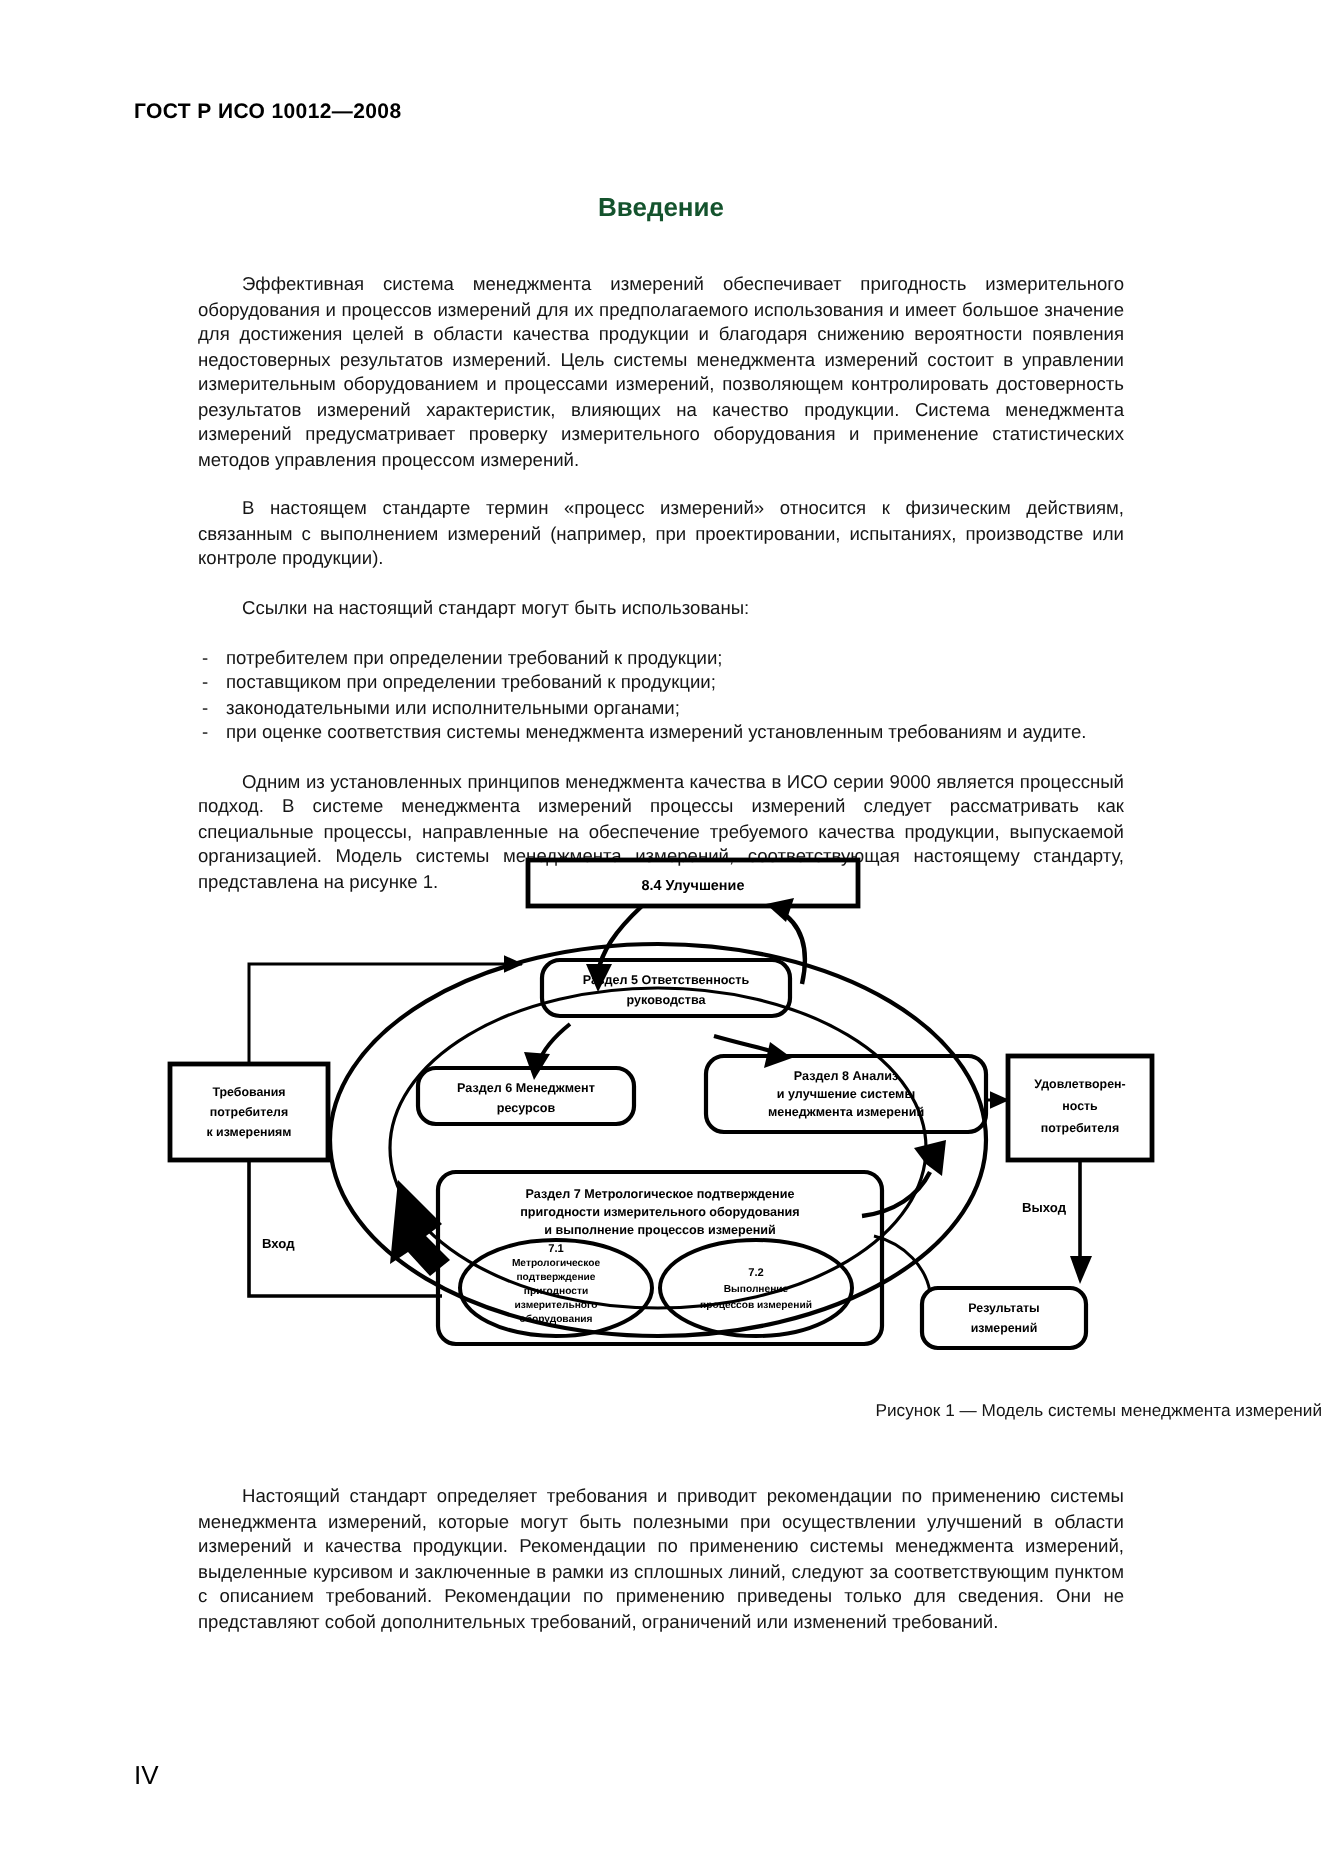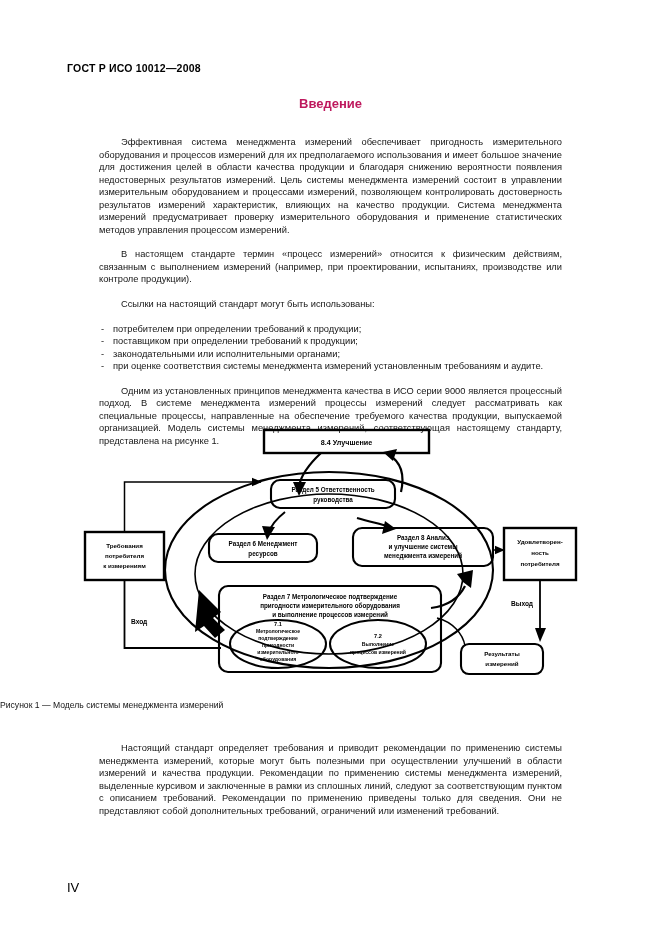--- a/index.html
+++ b/index.html
@@ -18,37 +18,37 @@
     height: 936px;
     margin: 0 auto;
     background: #ffffff;
     overflow: hidden;
   }
 
   
   .std-header {
     position: absolute;
     left: 67px;
-    top: 62px;
+    top: 50px;
     font-size: 10.5px;
     font-weight: bold;
     letter-spacing: 0.2px;
     color: #000;
   }
 
   
   .doc-title {
     position: absolute;
     left: 0;
     right: 0;
     top: 96px;
     text-align: center;
     font-size: 13px;
     font-weight: bold;
-    color: #be185d;
+    color: #14532d;
   }
 
   
   .text-col {
     position: absolute;
     left: 87px;
     width: 487px;
     font-size: 9.3px;
     line-height: 12.55px;
     text-align: justify;
@@ -89,21 +89,21 @@
     width: 515px;
     height: 275px;
   }
   .figure svg { display: block; }
 
   .fig-caption {
     position: absolute;
     left: 0;
     right: 0;
     top: 700px;
-    text-align: left;
+    text-align: right;
     font-size: 8.6px;
     color: #151515;
   }
 
   
   .folio {
     position: absolute;
     left: 67px;
     top: 880px;
     font-size: 13px;

